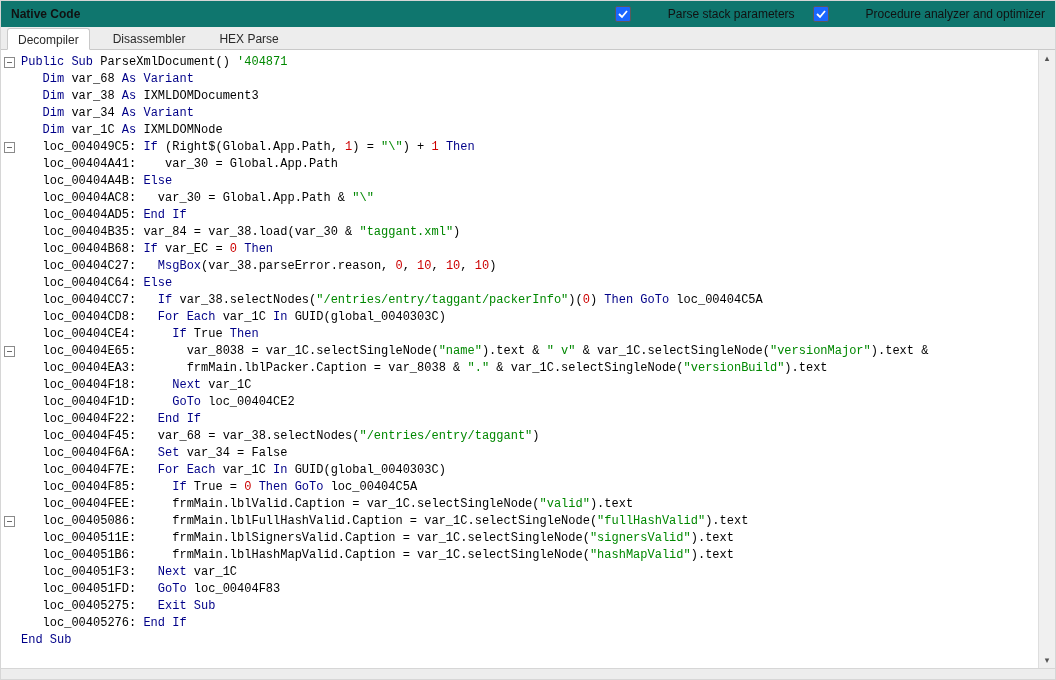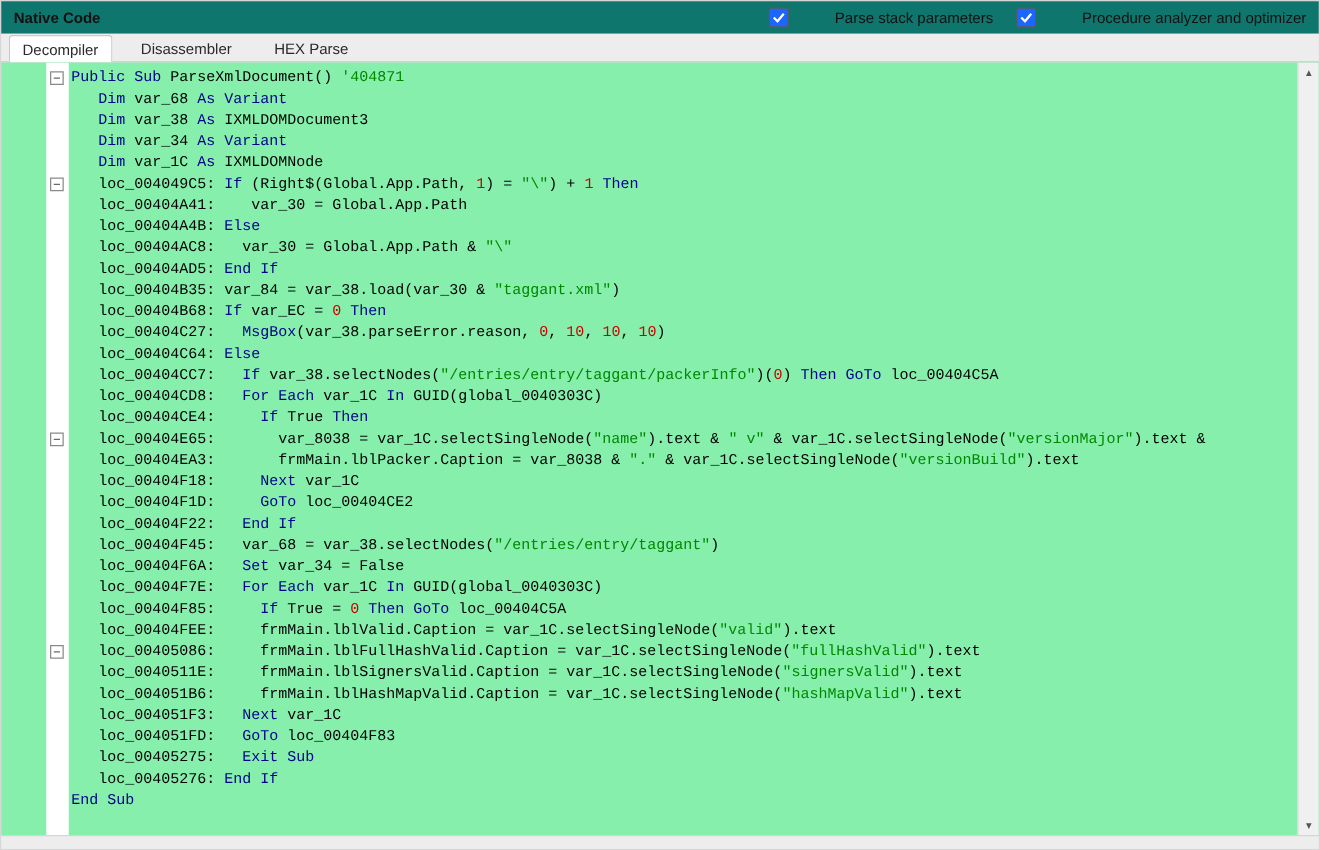--- a/index.html
+++ b/index.html
@@ -65,25 +65,24 @@
   .tab.active {
     background: #ffffff;
     border-color: #c9c9c9;
     border-bottom: 1px solid #fff;
     position: relative;
     top: 1px;
     border-radius: 3px 3px 0 0;
   }
   .editor-wrap {
     flex: 1;
-    background: #86efac;
+    background: #ffffff;
     position: relative;
     overflow: hidden;
     display: flex;
-    padding-left: 36px;
   }
   .gutter {
     width: 18px;
     background: #ffffff;
     position: relative;
   }
   .fold {
     position: absolute;
     left: 3px;
     width: 11px; height: 11px;

